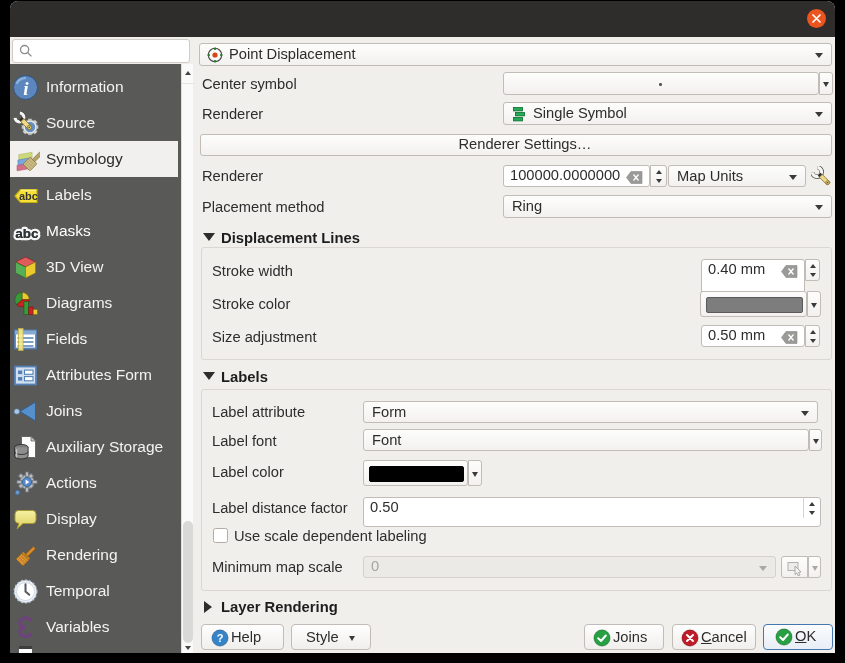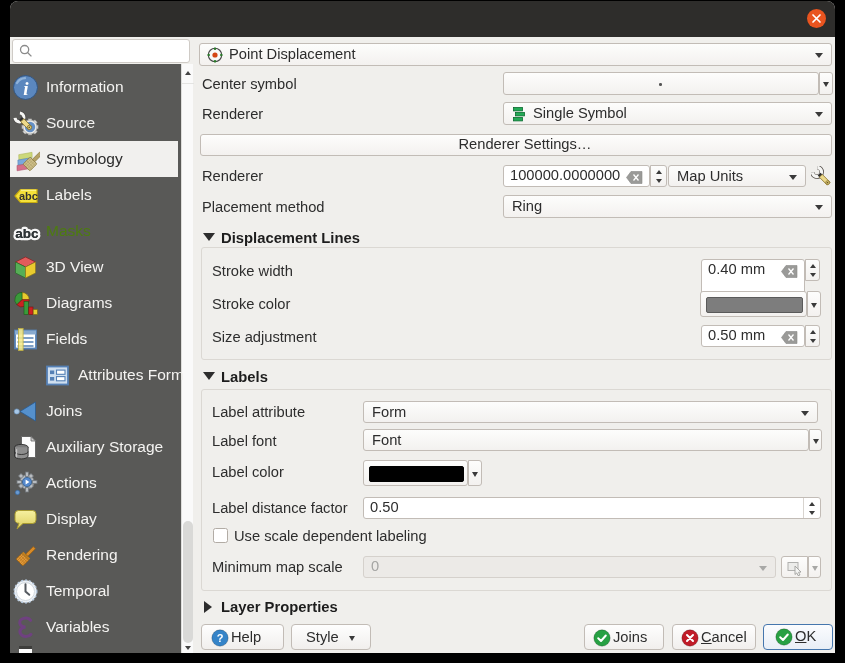--- a/index.html
+++ b/index.html
@@ -95,21 +95,21 @@
           <path d="M7.8 7.3 H23.2" stroke="#faf080" stroke-width="1.4"></path>
           <text x="15.4" y="17.3" font-size="11" font-weight="bold" fill="#333" text-anchor="middle">abc</text>
         </svg></div>
       <div class="abs" style="left:36px;top:8.5px;color:#f4f3f1;font-size:15.5px;white-space:nowrap;">Labels</div>
     </div>
 <div class="abs" style="left:10px;top:213px;width:171px;height:36px;">
       <div class="abs" style="left:3px;top:6px;"><svg width="28" height="26" viewBox="0 0 28 26">
           <text x="14" y="18.5" font-size="13.5" font-weight="bold" fill="#2e3436" stroke="#f6f6f6" stroke-width="4.5" text-anchor="middle" style="paint-order:stroke" stroke-linejoin="round">abc</text>
           <text x="14" y="18.5" font-size="13.5" font-weight="bold" fill="#2e3436" text-anchor="middle">abc</text>
         </svg></div>
-      <div class="abs" style="left:36px;top:8.5px;color:#4d7c0f;font-size:15.5px;white-space:nowrap;text-align:center;">Masks</div>
+      <div class="abs" style="left:36px;top:8.5px;color:#ffffff;font-size:15.5px;white-space:nowrap;text-align:center;">Masks</div>
     </div>
 <div class="abs" style="left:10px;top:249px;width:171px;height:36px;">
       <div class="abs" style="left:3px;top:6px;"><svg width="25" height="25" viewBox="0 0 25 25">
           <path d="M12.5 2 L22.5 7 L12.5 12 L2.5 7 Z" fill="#e25b5b" stroke="#8a2020" stroke-width="0.7"></path>
           <path d="M2.5 7 L12.5 12 V23 L2.5 18 Z" fill="#56ae56" stroke="#2a6a2a" stroke-width="0.7"></path>
           <path d="M22.5 7 L12.5 12 V23 L22.5 18 Z" fill="#e9cb2e" stroke="#8a7a20" stroke-width="0.7"></path>
         </svg></div>
       <div class="abs" style="left:36px;top:8.5px;color:#f4f3f1;font-size:15.5px;white-space:nowrap;">3D View</div>
     </div>
 <div class="abs" style="left:10px;top:285px;width:171px;height:36px;">
@@ -127,21 +127,21 @@
       <div class="abs" style="left:3px;top:6px;"><svg width="25" height="25" viewBox="0 0 25 25">
           <rect x="2" y="3.5" width="21" height="18" fill="#fff" stroke="#5580b5" stroke-width="1.8"></rect>
           <rect x="2" y="3.5" width="21" height="4" fill="#88aad0"></rect>
           <line x1="4.5" y1="11" x2="20.5" y2="11" stroke="#5580b5" stroke-width="1.5"></line>
           <line x1="4.5" y1="15" x2="20.5" y2="15" stroke="#5580b5" stroke-width="1.5"></line>
           <line x1="4.5" y1="19" x2="20.5" y2="19" stroke="#5580b5" stroke-width="1.5"></line>
           <rect x="5.5" y="1.5" width="4.6" height="22" fill="#f4e88a" fill-opacity="0.88" stroke="#c0b040" stroke-width="0.8"></rect>
         </svg></div>
       <div class="abs" style="left:36px;top:8.5px;color:#f4f3f1;font-size:15.5px;white-space:nowrap;">Fields</div>
     </div>
-<div class="abs" style="left:10px;top:357px;width:182px;height:36px;margin-left:32px;">
+<div class="abs" style="left:10px;top:357px;width:182px;height:36px;">
       <div class="abs" style="left:3px;top:6px;"><svg width="25" height="25" viewBox="0 0 25 25">
           <rect x="2" y="3.5" width="21" height="18" fill="#cfdff0" stroke="#5580b5" stroke-width="1.8"></rect>
           <rect x="5" y="7.5" width="4.2" height="3.6" fill="#5580b5"></rect>
           <rect x="11.5" y="7.1" width="8.5" height="4.2" fill="#fff" stroke="#5580b5" stroke-width="1.1"></rect>
           <rect x="5" y="14" width="4.2" height="3.6" fill="#5580b5"></rect>
           <rect x="11.5" y="13.6" width="8.5" height="4.2" fill="#fff" stroke="#5580b5" stroke-width="1.1"></rect>
         </svg></div>
       <div class="abs" style="left:36px;top:8.5px;color:#f4f3f1;font-size:15.5px;white-space:nowrap;">Attributes Form</div>
     </div>
 <div class="abs" style="left:10px;top:393px;width:171px;height:36px;">
@@ -335,21 +335,21 @@
       <div class="abs carrow" style="left:2.5px;top:9px;border-left-width:3.5px;border-right-width:3.5px;"></div>
     </div>
 <div class="abs lbl" style="left:212px;top:464px;">Label color</div>
 <div class="abs widget" style="left:363px;top:460px;width:105px;height:26px;">
       <div class="abs" style="left:5px;top:5px;width:95px;height:16px;background:#000;border:1px solid #000;border-radius:2px;"></div>
     </div>
 <div class="abs widget" style="left:468px;top:460px;width:14px;height:26px;border-radius:0 3px 3px 0;">
       <div class="abs carrow" style="left:3px;top:11px;border-left-width:3.5px;border-right-width:3.5px;"></div>
     </div>
 <div class="abs lbl" style="left:212px;top:500px;">Label distance factor</div>
-<div class="abs field" style="left:363px;top:497px;width:458px;height:22px;">
+<div class="abs field" style="left:363px;top:497px;width:458px;height:30px;">
       <div class="abs" style="left:6px;top:1px;font-size:14.7px;color:#2d2d2d;">0.50</div>
       <div class="abs" style="right:16px;top:0px;width:1px;height:20px;background:#d8d4cf;"></div>
       <div class="abs uarrow" style="right:5px;top:4px;"></div>
       <div class="abs darrow" style="right:5px;top:13px;"></div>
     </div>
 <div class="abs" style="left:213px;top:528px;width:15px;height:15px;background:#fff;border:1px solid #b2aca5;border-radius:2.5px;"></div>
 <div class="abs lbl" style="left:234px;top:528px;">Use scale dependent labeling</div>
 <div class="abs lbl" style="left:212px;top:559px;">Minimum map scale</div>
 <div class="abs" style="left:363px;top:556px;width:413px;height:22px;background:#eceae7;border:1px solid #d5d1cc;border-radius:3px;">
       <div class="abs" style="left:7px;top:1px;font-size:14.7px;color:#a5a5a3;">0</div>
@@ -358,21 +358,21 @@
 <div class="abs widget" style="left:781px;top:556px;width:27px;height:22px;border-radius:3px 0 0 3px;">
       <div class="abs" style="left:5px;top:3px;"><svg width="16" height="16" viewBox="0 0 16 16">
           <rect x="1" y="2.5" width="10" height="8" fill="#ececea" stroke="#b0b0ae" stroke-width="1"></rect>
           <path d="M8 6 L14 12 L11.5 12.3 L13 15 L11 15.6 L9.8 12.9 L8 14.5 Z" fill="#f4f4f2" stroke="#a0a09e" stroke-width="0.9"></path>
         </svg></div>
     </div>
 <div class="abs widget" style="left:808px;top:556px;width:13px;height:22px;border-radius:0 3px 3px 0;">
       <div class="abs carrow" style="left:2.5px;top:9px;border-left-width:3.5px;border-right-width:3.5px;border-top-color:#a8a8a6;"></div>
     </div>
 <div class="abs grptri-r" style="left:204px;top:601px;width:0px;height:0px;"></div>
-<div class="abs grplbl" style="left:221px;top:599px;">Layer Properties</div>
+<div class="abs grplbl" style="left:221px;top:599px;">Layer Rendering</div>
 <div class="abs btn" style="left:201px;top:624px;width:83px;height:26px;">
       <div class="abs" style="left:9px;top:4px;"><svg width="18" height="18" viewBox="0 0 18 18">
           <circle cx="9" cy="9" r="8.2" fill="#3584c8"></circle>
           <circle cx="9" cy="9" r="8.2" fill="none" stroke="rgba(0,0,0,0.25)" stroke-width="0.8"></circle>
           <text x="9" y="13" font-size="11" font-weight="bold" fill="#fff" text-anchor="middle">?</text>
         </svg></div>
       <div class="abs" style="left:29px;top:3.5px;">Help</div>
     </div>
 <div class="abs btn" style="left:291px;top:624px;width:80px;height:26px;">
       <div class="abs" style="left:14px;top:3.5px;">Style</div>

